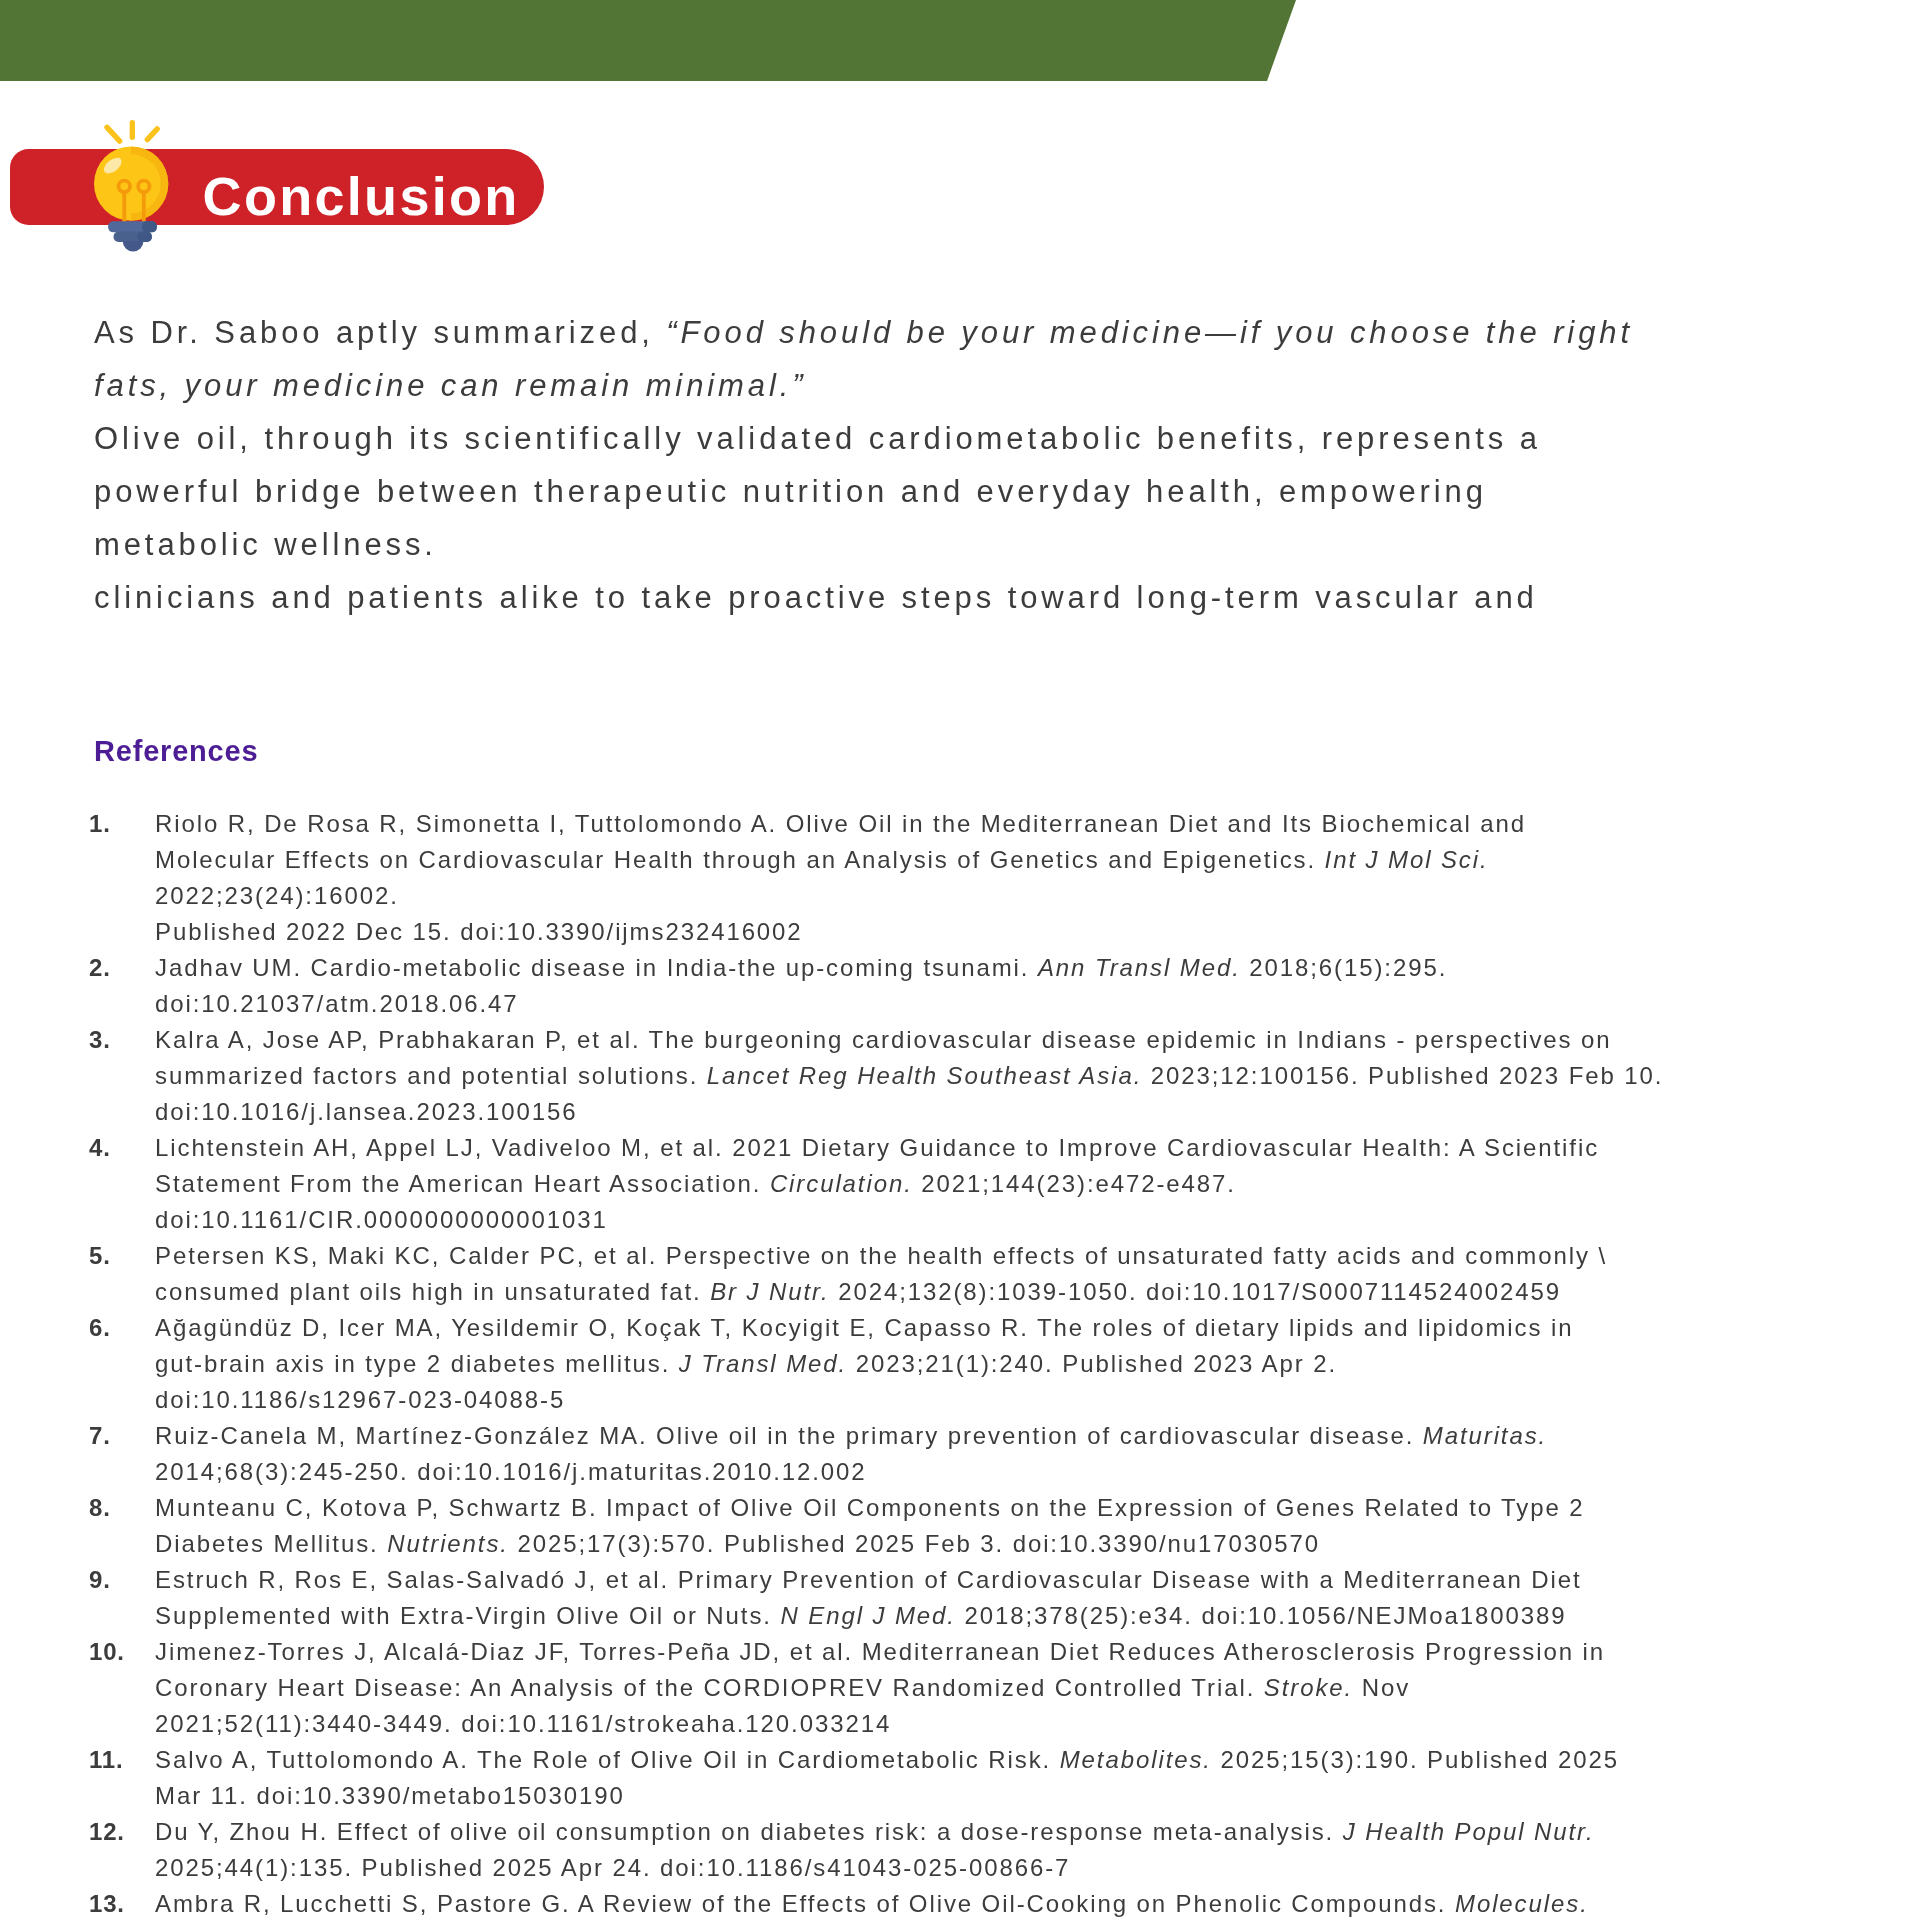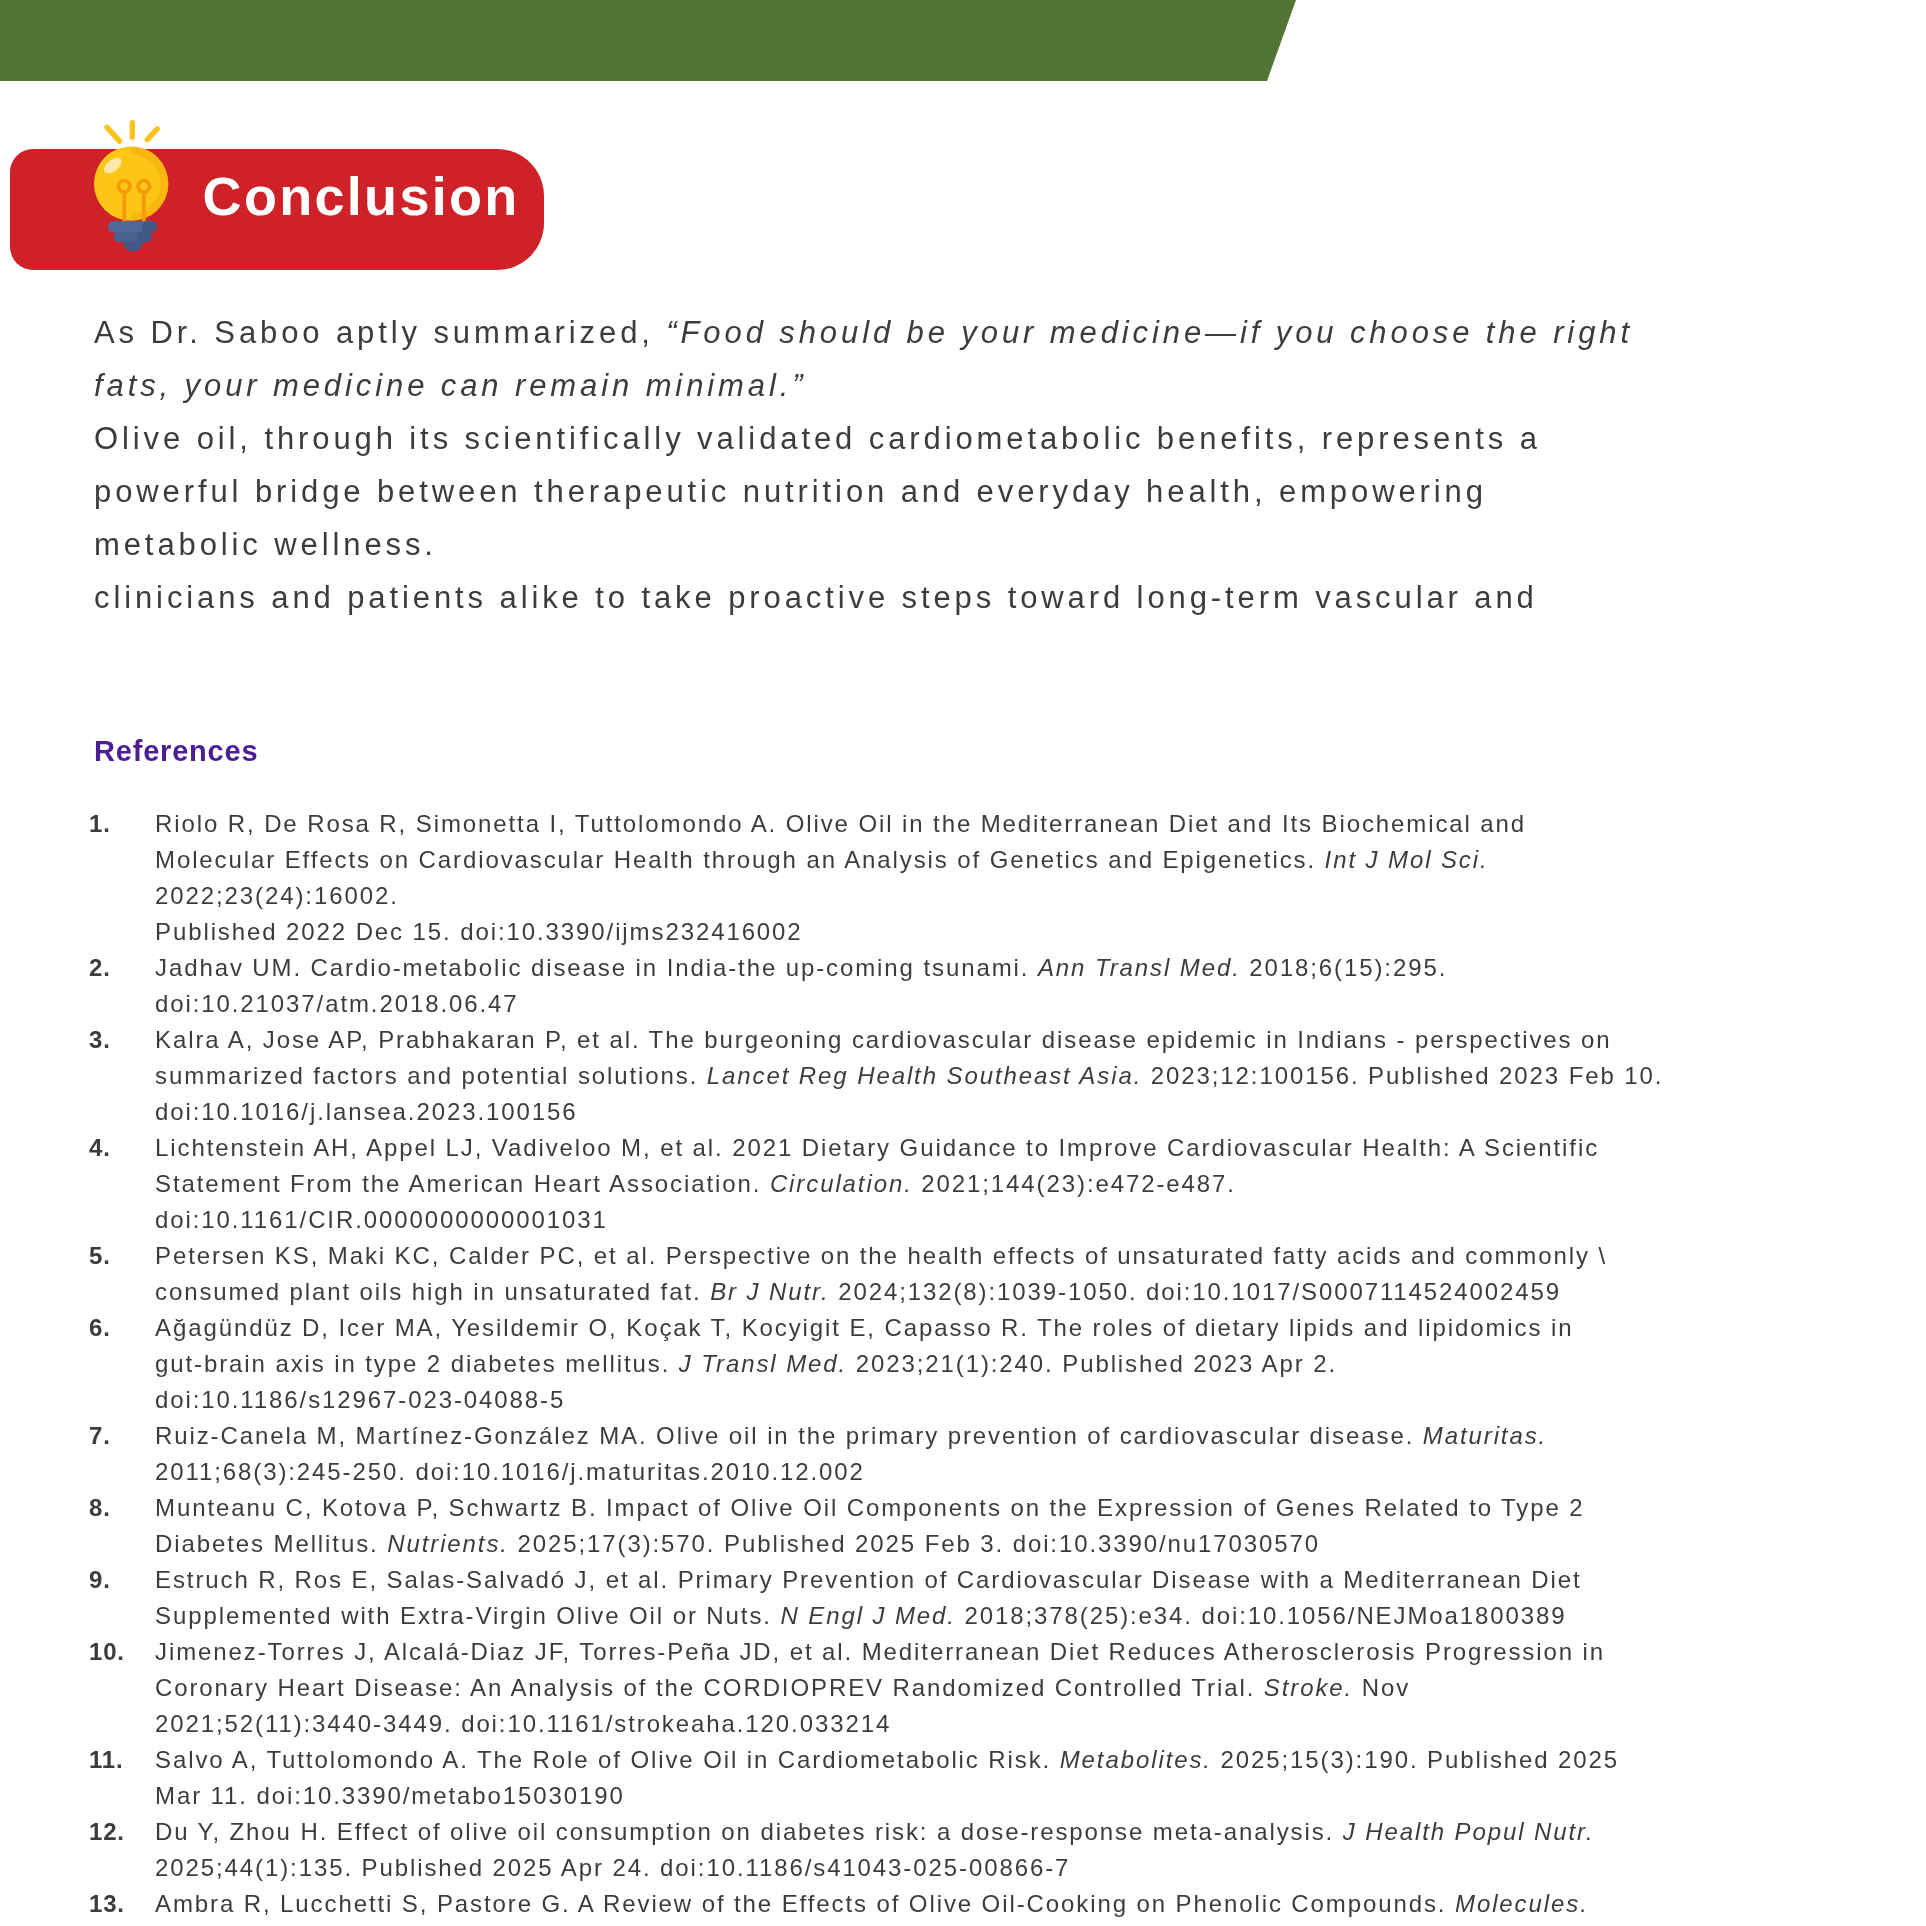--- a/index.html
+++ b/index.html
@@ -12,21 +12,21 @@
     overflow:hidden; font-family:"Liberation Sans", sans-serif; color:var(--body-text);
   }
   
   .top-band{
     position:absolute; left:0; top:0; width:1310px; height:81px;
     background:var(--top-band);
     clip-path:polygon(0 0, 1296px 0, 1267px 81px, 0 81px);
   }
   
   .badge{
-    position:absolute; left:9.6px; top:149px; width:534px; height:121px;
+    position:absolute; left:9.6px; top:149px; width:534px; height:76px;
     background:var(--badge-bg);
     border-radius:23px 47px 47px 23px;
   }
   .badge-label{
     position:absolute; left:193px; top:0; height:94px; line-height:94px;
     color:var(--badge-text); font-size:54px; font-weight:bold; letter-spacing:2.3px;
     white-space:nowrap;
   }
   .bulb-svg{ position:absolute; left:89px; top:116px; width:92px; height:143px; }
   
@@ -141,21 +141,21 @@
         <div class="ref-body">
           <div class="tline"><span>Ağagündüz D, Icer MA, Yesildemir O, Koçak T, Kocyigit E, Capasso R. The roles of dietary lipids and lipidomics in</span></div>
           <div class="tline"><span>gut-brain axis in type 2 diabetes mellitus. </span><span class="it">J Transl Med.</span><span> 2023;21(1):240. Published 2023 Apr 2.</span></div>
           <div class="tline"><span>doi:10.1186/s12967-023-04088-5</span></div>
         </div>
       </div>
       <div class="ref-row">
         <div class="ref-num">7.</div>
         <div class="ref-body">
           <div class="tline"><span>Ruiz-Canela M, Martínez-González MA. Olive oil in the primary prevention of cardiovascular disease. </span><span class="it">Maturitas.</span></div>
-          <div class="tline"><span>2011;68(3):245-250. doi:10.1016/j.maturitas.2010.12.002</span></div>
+          <div class="tline"><span>2014;68(3):245-250. doi:10.1016/j.maturitas.2010.12.002</span></div>
         </div>
       </div>
       <div class="ref-row">
         <div class="ref-num">8.</div>
         <div class="ref-body">
           <div class="tline"><span>Munteanu C, Kotova P, Schwartz B. Impact of Olive Oil Components on the Expression of Genes Related to Type 2</span></div>
           <div class="tline"><span>Diabetes Mellitus. </span><span class="it">Nutrients.</span><span> 2025;17(3):570. Published 2025 Feb 3. doi:10.3390/nu17030570</span></div>
         </div>
       </div>
       <div class="ref-row">

